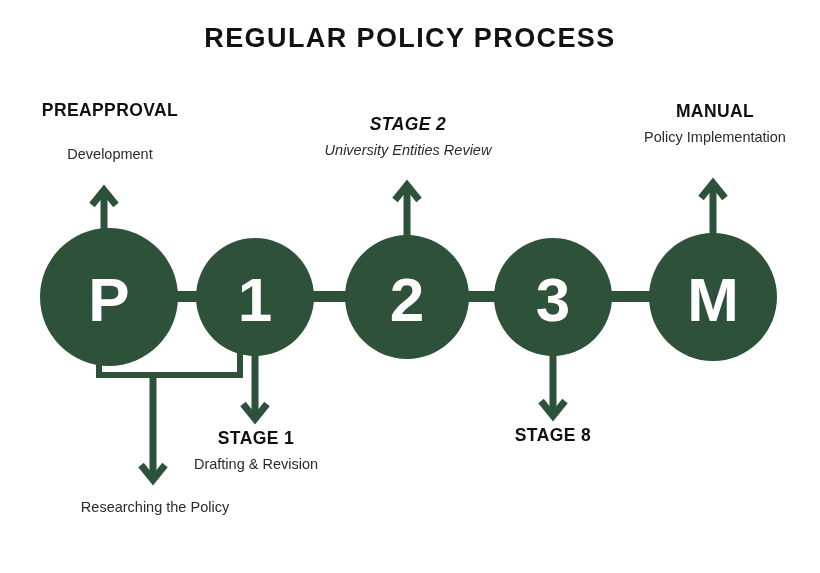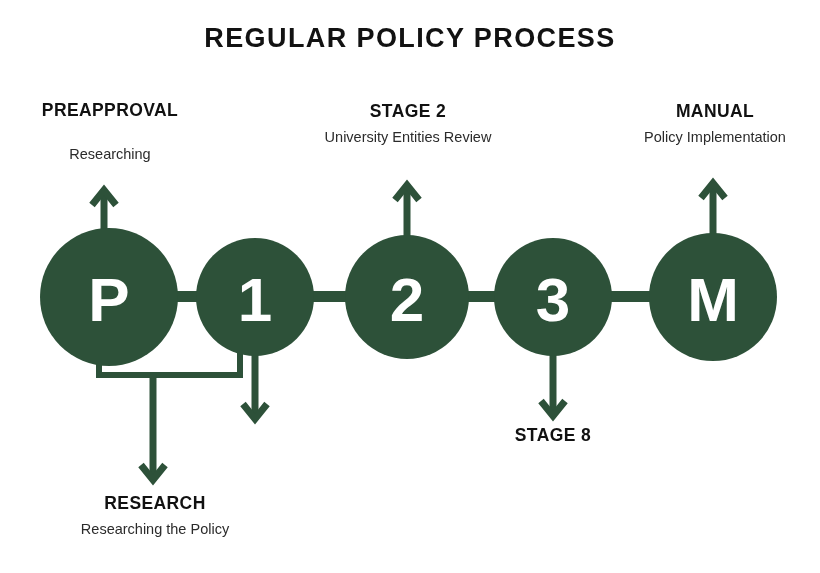--- a/index.html
+++ b/index.html
@@ -50,21 +50,21 @@
     font-weight: normal;
     color: #2b2b2b;
     line-height: 1.28;
     margin-top: 5px;
   }
   .label-sub.two-line { white-space: normal; }
   .label-sub.one-line { white-space: nowrap; }
 
   
   #label-preapproval { left: -5px;  top: 100px; width: 230px; }
-  #label-stage2      { left: 288px; top: 101px; width: 240px; }
+  #label-stage2      { left: 288px; top: 114px; width: 240px; font-style: italic; }
   #label-manual      { left: 602px; top: 101px; width: 226px; }
   #label-stage1      { left: 140px; top: 428px; width: 232px; }
   #label-stage3      { left: 433px; top: 425px; width: 240px; }
   #label-research    { left: 30px;  top: 493px; width: 250px; }
 
   svg { display: block; }
   .node-letter {
     font-family: "Liberation Sans", sans-serif;
     font-size: 62px;
     font-weight: bold;
@@ -142,37 +142,40 @@
         <circle cx="713" cy="297" r="64" fill="#2d5139"></circle>
         <text class="node-letter" x="713" y="299">M</text>
       </g>
     </g>
   </svg>
 
   <div class="label-block" id="label-preapproval">
     <div class="label-title">PREAPPROVAL</div>
     <div class="label-sub two-line">
       <br>
-      <span>Researching</span>
+      <span>Development</span>
     </div>
   </div>
 
   <div class="label-block" id="label-stage2">
     <div class="label-title">STAGE 2</div>
     <div class="label-sub one-line">University Entities Review</div>
   </div>
 
   <div class="label-block" id="label-manual">
     <div class="label-title">MANUAL</div>
     <div class="label-sub one-line">Policy Implementation</div>
   </div>
 
+  <div class="label-block" id="label-stage1">
+    <div class="label-title">STAGE 1</div>
+    <div class="label-sub one-line">Drafting &amp; Revision</div>
+  </div>
 
   <div class="label-block" id="label-stage3">
     <div class="label-title">STAGE 8</div>
   </div>
 
   <div class="label-block" id="label-research">
-    <div class="label-title">RESEARCH</div>
     <div class="label-sub one-line">Researching the Policy</div>
   </div>
 
 </div>
 
 </body></html>

